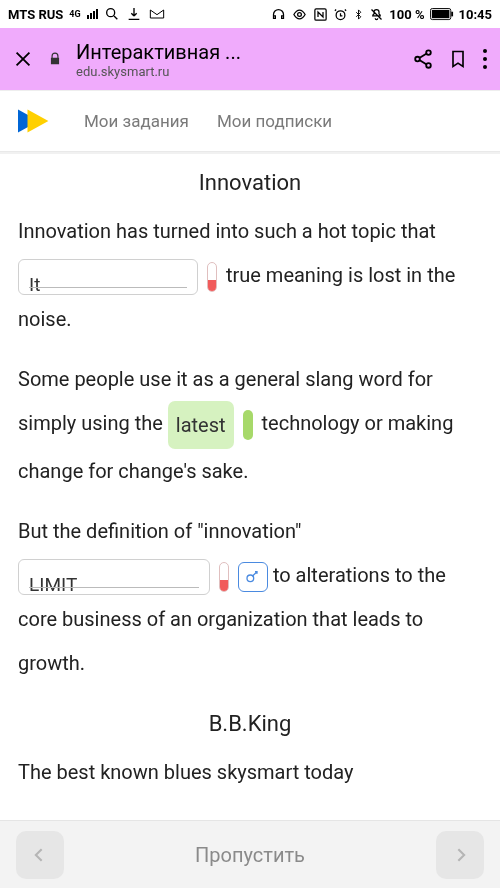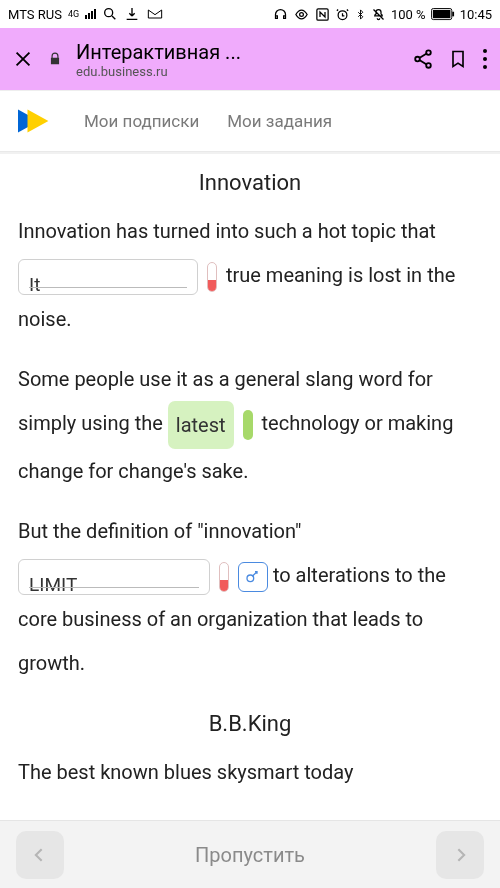--- a/index.html
+++ b/index.html
@@ -1,17 +1,17 @@
 <!DOCTYPE html>
 <html><head>
 <meta charset="utf-8">
 <style>
   * { box-sizing: border-box; margin: 0; padding: 0; }
   html, body { width: 500px; height: 888px; font-family: -apple-system, Roboto, Arial, sans-serif; background: #fff; color: #000; overflow: hidden; }
-  .status-bar { height: 28px; display: flex; align-items: center; justify-content: space-between; padding: 0 8px; font-size: 13px; font-weight: 400; }
+  .status-bar { height: 28px; display: flex; align-items: center; justify-content: space-between; padding: 0 8px; font-size: 13px; font-weight: 700; }
   .status-left, .status-right { display: flex; align-items: center; gap: 6px; }
   .status-right { gap: 5px; }
   .signal { display: flex; align-items: flex-end; gap: 1px; }
   .signal span { width: 2px; background: #000; }
   .signal span:nth-child(1){height:4px}
   .signal span:nth-child(2){height:6px}
   .signal span:nth-child(3){height:8px}
   .signal span:nth-child(4){height:10px}
 
   .browser-bar { height: 62px; display: flex; align-items: center; padding: 0 12px; gap: 14px; background:#f0abfc; }
@@ -109,21 +109,21 @@
 
 <div class="browser-bar">
   <svg width="22" height="22" viewBox="0 0 24 24" stroke="#000" stroke-width="2">
       <path d="M5 5l14 14M19 5L5 19"></path>
     </svg>
   <svg class="lock" width="14" height="16" viewBox="0 0 24 24" fill="#333">
       <path d="M6 10V7a6 6 0 1112 0v3h1v11H5V10h1zm2 0h8V7a4 4 0 10-8 0v3z"></path>
     </svg>
   <div class="title-block">
     <div class="title-line">Интерактивная ...</div>
-    <div class="url-line">edu.business.ru</div>
+    <div class="url-line">edu.skysmart.ru</div>
   </div>
   <svg width="22" height="22" viewBox="0 0 24 24" fill="none" stroke="#000" stroke-width="2">
       <circle cx="18" cy="5" r="2.5"></circle>
       <circle cx="6" cy="12" r="2.5"></circle>
       <circle cx="18" cy="19" r="2.5"></circle>
       <path d="M8 11l8-5M8 13l8 5"></path>
     </svg>
   <svg width="20" height="22" viewBox="0 0 24 24" fill="none" stroke="#000" stroke-width="2">
       <path d="M6 3h12v18l-6-4-6 4V3z"></path>
     </svg>
@@ -134,22 +134,22 @@
     </svg>
 </div>
 
 <div class="app-header">
   <span class="logo">
     <svg width="38" height="30" viewBox="0 0 40 30">
         <polygon points="0,3 22,15 0,27" fill="#0066d6"></polygon>
         <polygon points="10,3 32,15 10,27" fill="#ffd000"></polygon>
       </svg>
   </span>
+  <span>Мои задания</span>
   <span>Мои подписки</span>
-  <span>Мои задания</span>
 </div>
 <div class="divider-thin"></div>
 
 <div class="content">
   <h2>Innovation</h2>
 
   <div class="para">
     <span>Innovation has turned into such a hot topic that </span>
     <span class="blank-input w1"><span>It</span><span class="blank-underline"></span></span>
     <span class="pill red"></span>

